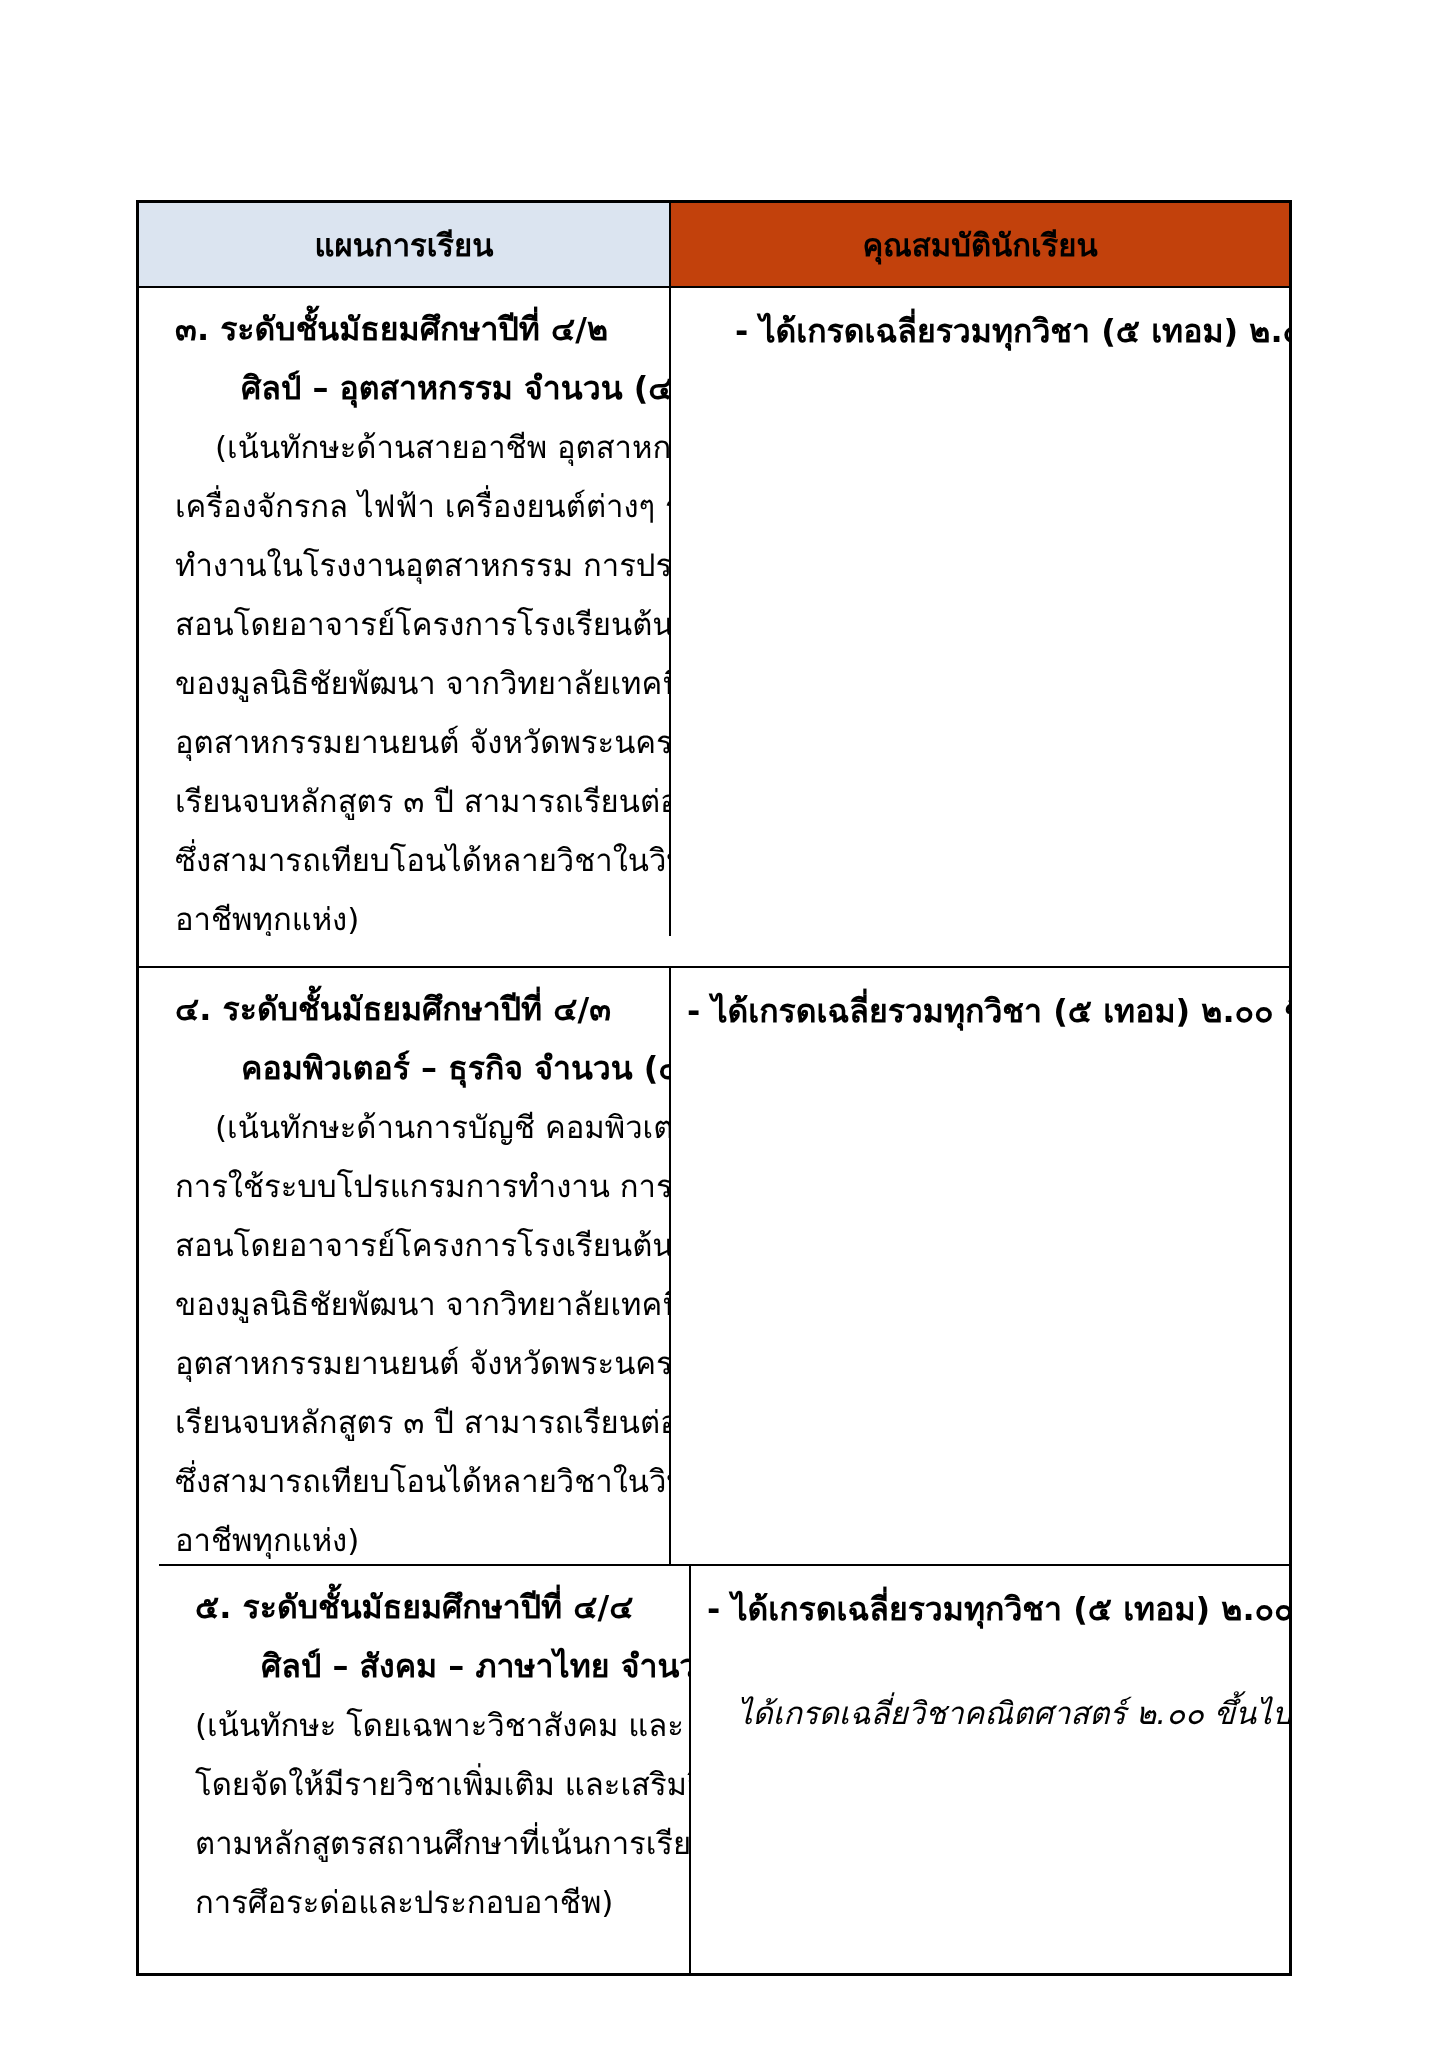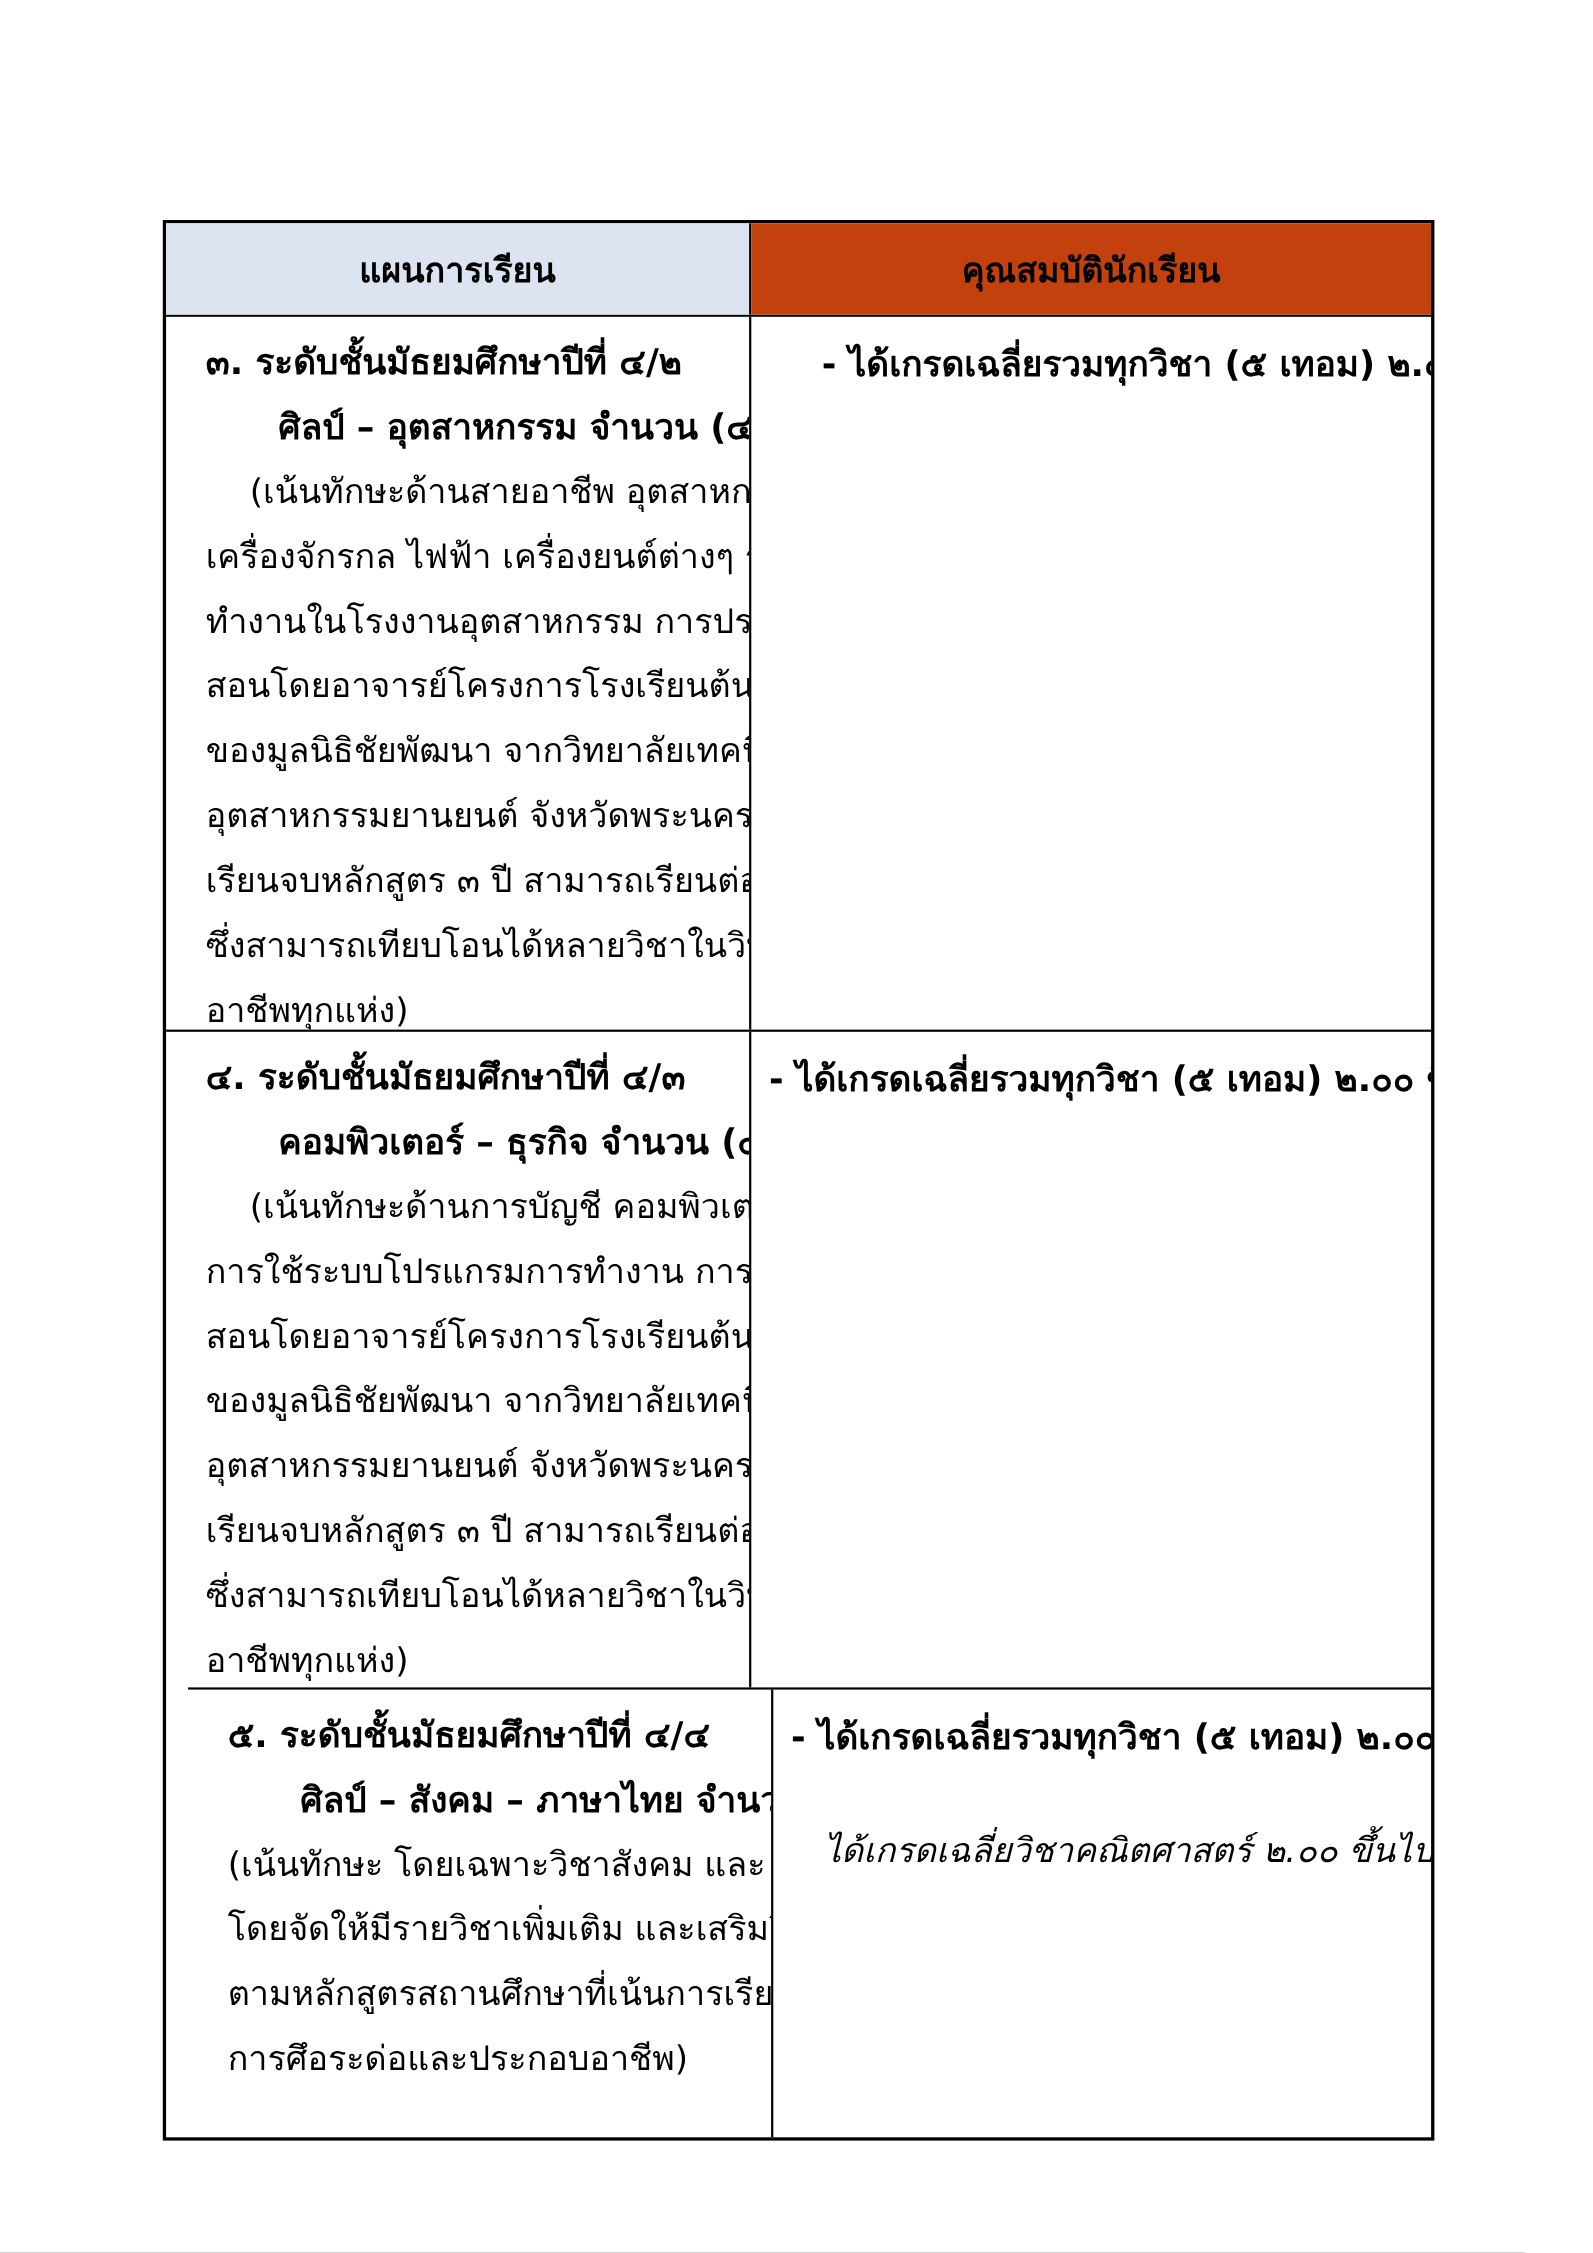--- a/index.html
+++ b/index.html
@@ -12,21 +12,21 @@
     position: relative;
     width: 1448px;
     height: 2048px;
     margin: 0 auto;
     background: #ffffff;
     color: #000000;
     overflow: hidden;
   }
   .doc-table {
     position: absolute;
-    left: 148px;
+    left: 136px;
     top: 200px;
     width: 1156px;
     border: 3px solid #000000;
     box-sizing: border-box;
   }
   .t-row {
     display: flex;
     box-sizing: border-box;
   }
   .t-row + .t-row {
@@ -50,21 +50,21 @@
   .t-header .cell {
     background: #dbe4f0;
     display: flex;
     align-items: center;
     justify-content: center;
     font-weight: bold;
     font-size: 31px;
   }
   
   .row-1 { height: 650px; gap: 48px; }
-  .row-2 { height: 598px; }
+  .row-2 { height: 598px; margin-top: 30px; }
   .row-3 { height: 409px; margin-left: 20px; }
   .t-body .cell.left  { padding: 12px 10px 0 36px; }
   .t-body .cell.right { padding: 14px 10px 0 16px; }
   .line {
     font-size: 31px;
     line-height: 59px;
     white-space: nowrap;
   }
   .line.bold {
     font-weight: bold;

